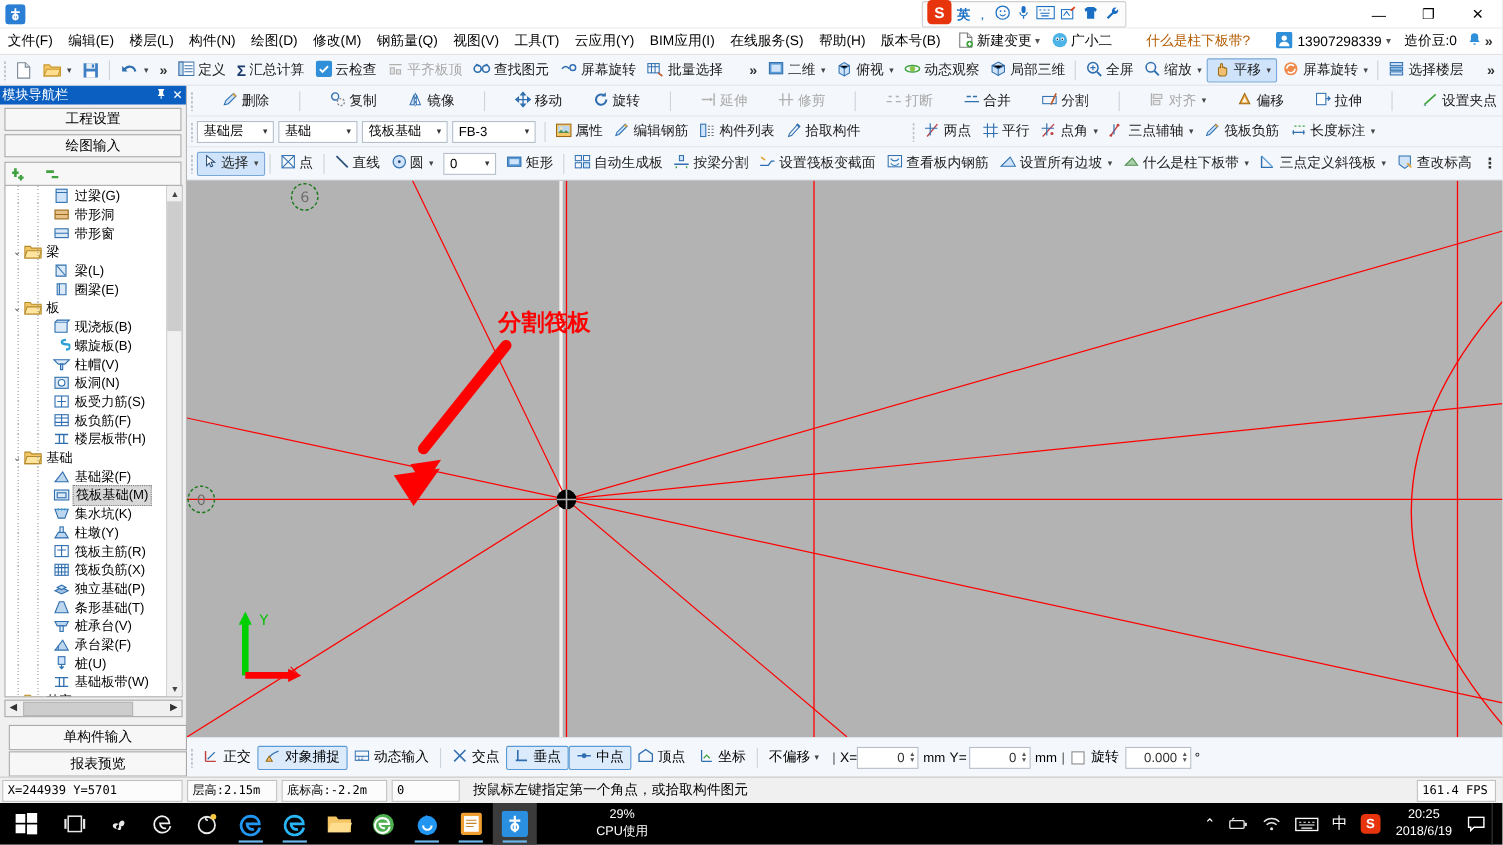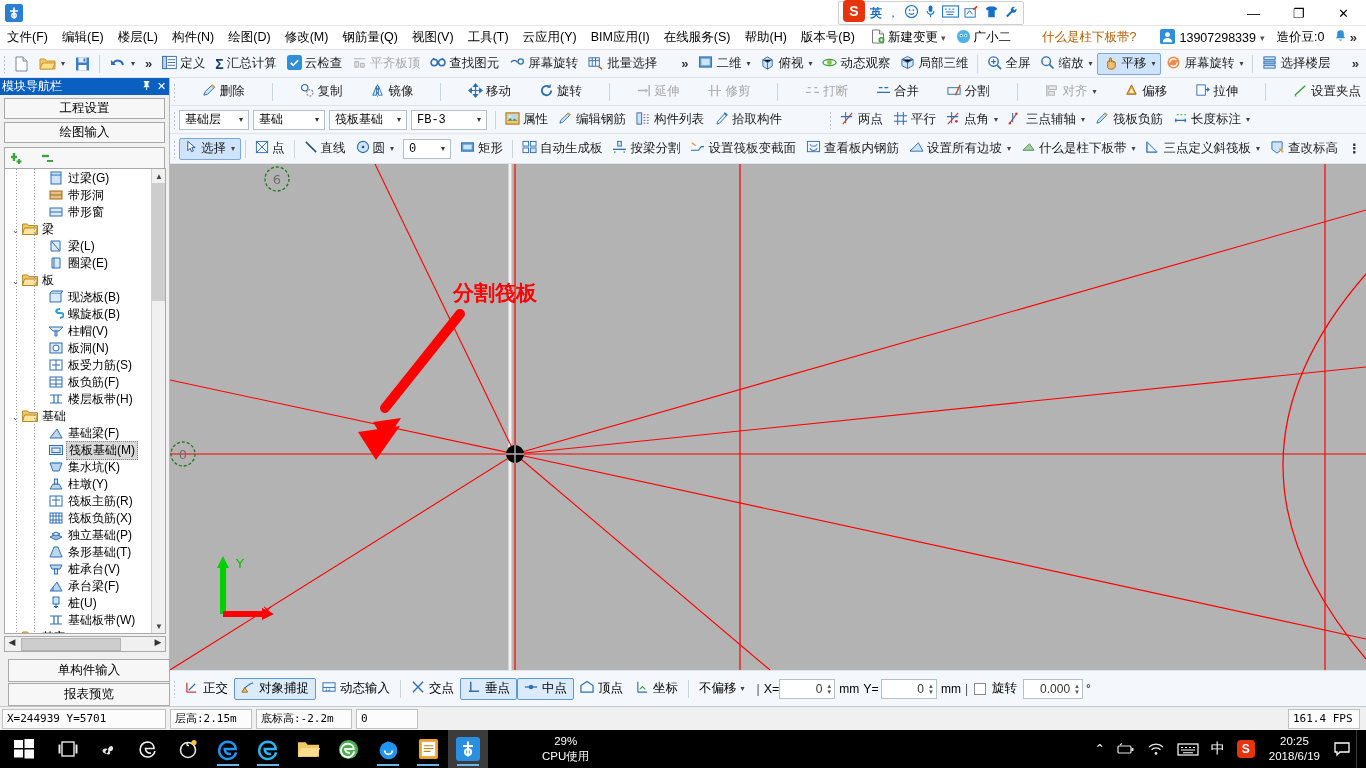--- a/index.html
+++ b/index.html
@@ -74,21 +74,21 @@
           background-size: 3px 4px; flex:0 0 auto; }
   .dd { font-size: 8px; color: #444; margin-left: 2px; }
   .chevrons { font-size: 13px; color: #333; padding: 0 5px; font-weight: bold;}
 
   
   .combo {
     height: 20px; border: 1px solid #b5bfca; background: #fff;
     display: flex; align-items: center; padding: 0 2px 0 5px;
     font-size: 12px; color: #000; margin-right: 4px;
   }
-  .combo .val { flex: 1; white-space: nowrap; overflow: hidden; font-family: Liberation Mono, monospace; }
+  .combo .val { flex: 1; white-space: nowrap; overflow: hidden; }
   .combo .arrow { font-size: 8px; color: #333; padding-left: 6px; padding-right: 3px;}
 
   
   .leftpanel {
     position: absolute; left: 0; top: 78px; width: 170px; height: 628px;
     background: #f0f0f0; border-right: 1px solid #b8b8b8;
   }
   .lp-caption {
     height: 17px; background: #0a5fc0;
     color: #fff; font-size: 12px; display: flex; align-items: center;
@@ -1228,20 +1228,21 @@
         </span>
     </span>
     <span style="font-size:12px;margin-left:3px;">°</span>
   </div>
 
   <div class="statusbar">
     <div class="st-cell" style="width:164px;">X=244939  Y=5701</div>
     <div class="st-cell" style="width:82px;">层高:2.15m</div>
     <div class="st-cell" style="width:96px;">底标高:-2.2m</div>
     <div class="st-cell" style="width:62px;">0</div>
+    <div class="st-cell plain" style="padding-left:8px;">按鼠标左键指定第一个角点，或拾取构件图元</div>
     <div class="st-cell" style="width:72px;position:absolute;right:4px;justify-content:flex-start;">161.4 FPS</div>
   </div>
 
   <div class="taskbar">
     <div class="start-btn">
       <svg width="20" height="20" viewBox="0 0 20 20">
           <rect x="0" y="1" width="9" height="8" fill="#fff"></rect>
           <rect x="10.5" y="0" width="9.5" height="9" fill="#fff"></rect>
           <rect x="0" y="10.5" width="9" height="8" fill="#fff"></rect>
           <rect x="10.5" y="10.5" width="9.5" height="9" fill="#fff"></rect>

